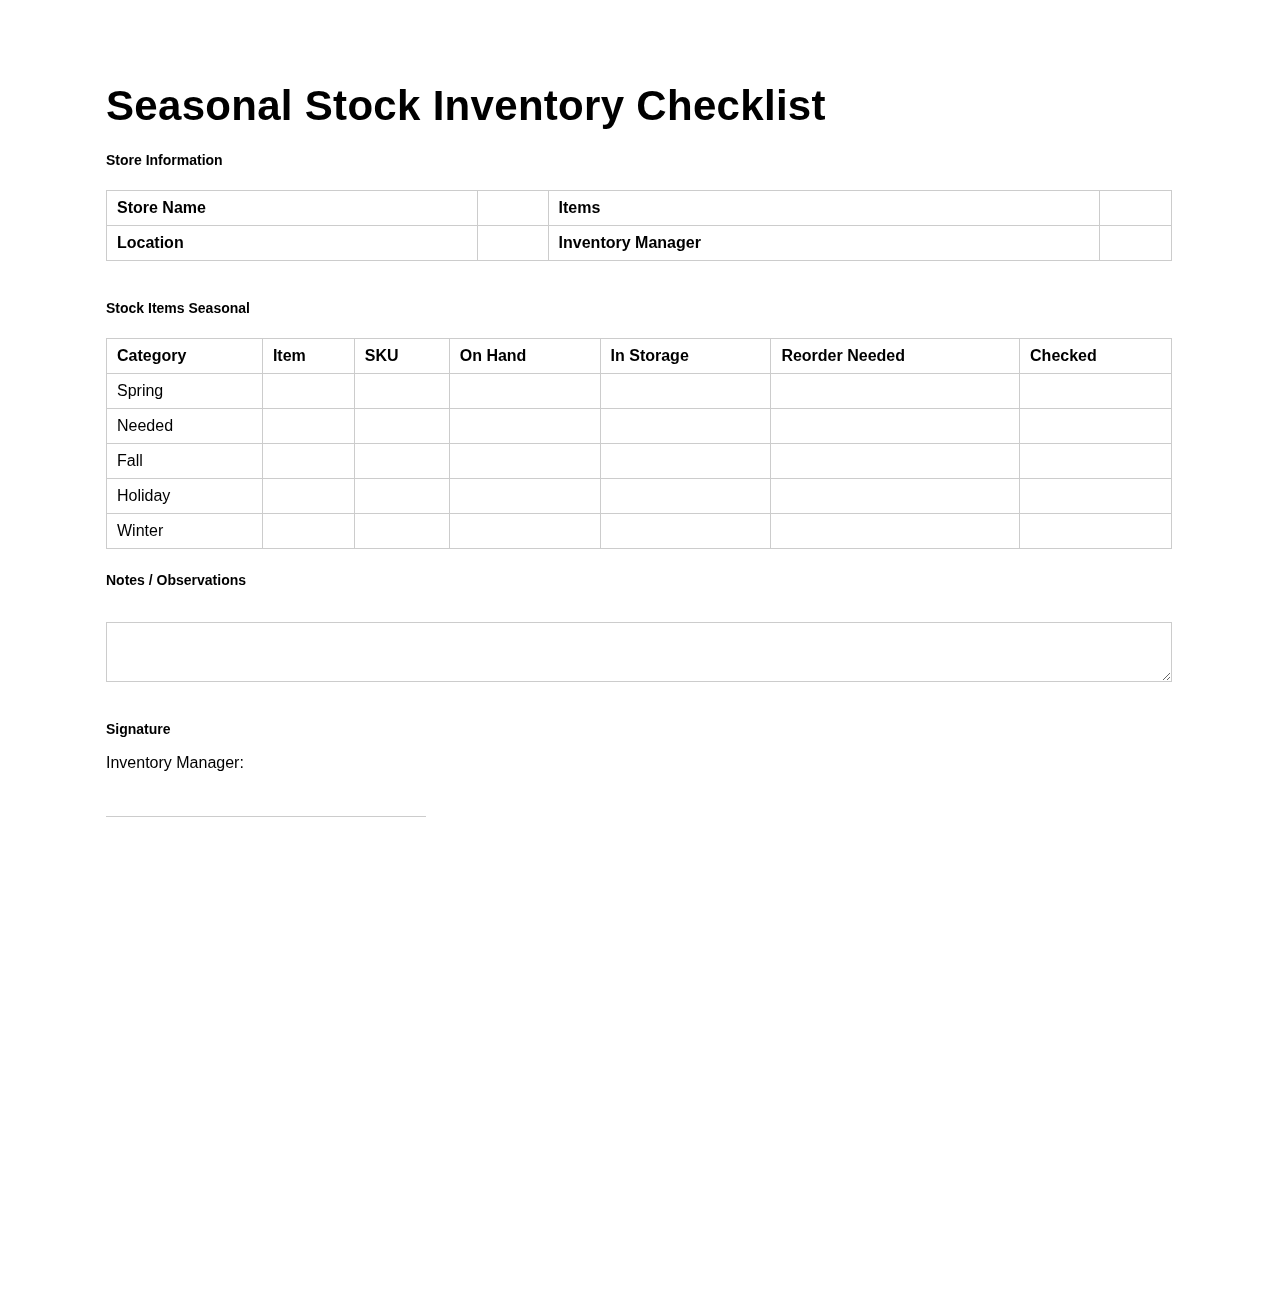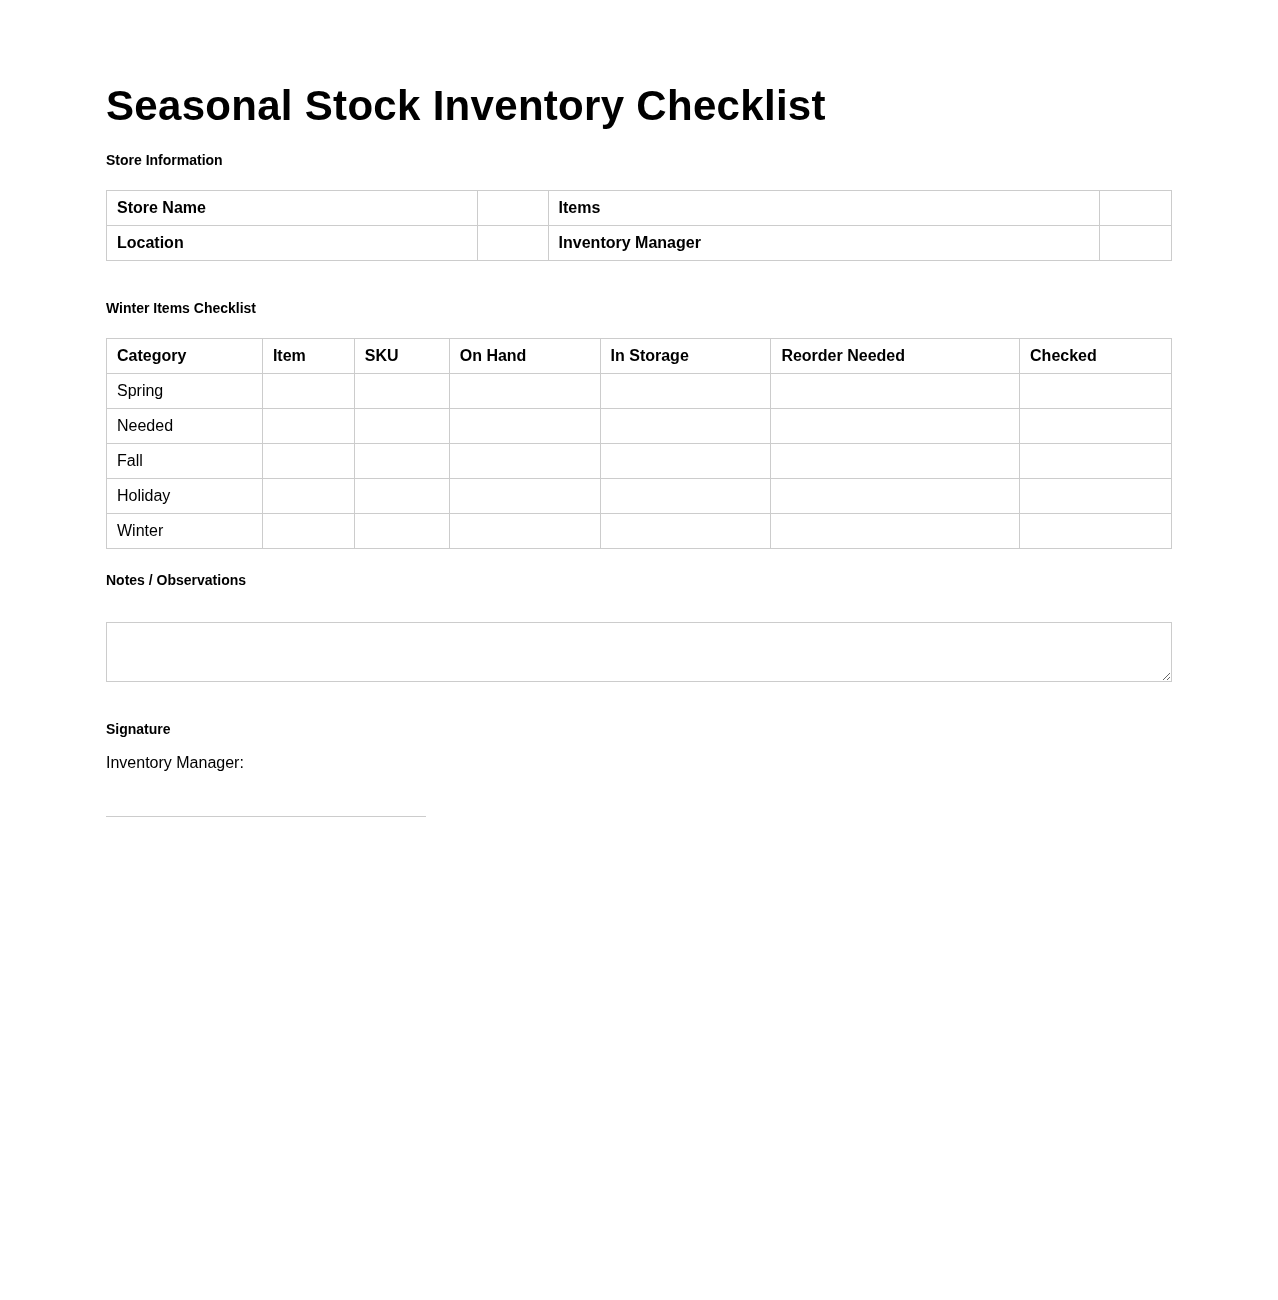--- a/index.html
+++ b/index.html
@@ -56,21 +56,21 @@
     </tr>
     <tr>
       <td class="lbl">Location</td>
       <td></td>
       <td class="lbl">Inventory Manager</td>
       <td></td>
     </tr>
   </tbody>
     </table>
 
-  <h2 style="top:300px">Winter Items Checklist</h2>
+  <h2 style="top:300px">Stock Items Seasonal</h2>
   <table style="top:338px">
     <colgroup>
       <col style="width:156px">
         <col style="width:92px">
         <col style="width:95px">
         <col style="width:151px">
       <col style="width:171px">
         <col style="width:249px">
         <col style="width:152px">
     </colgroup>

